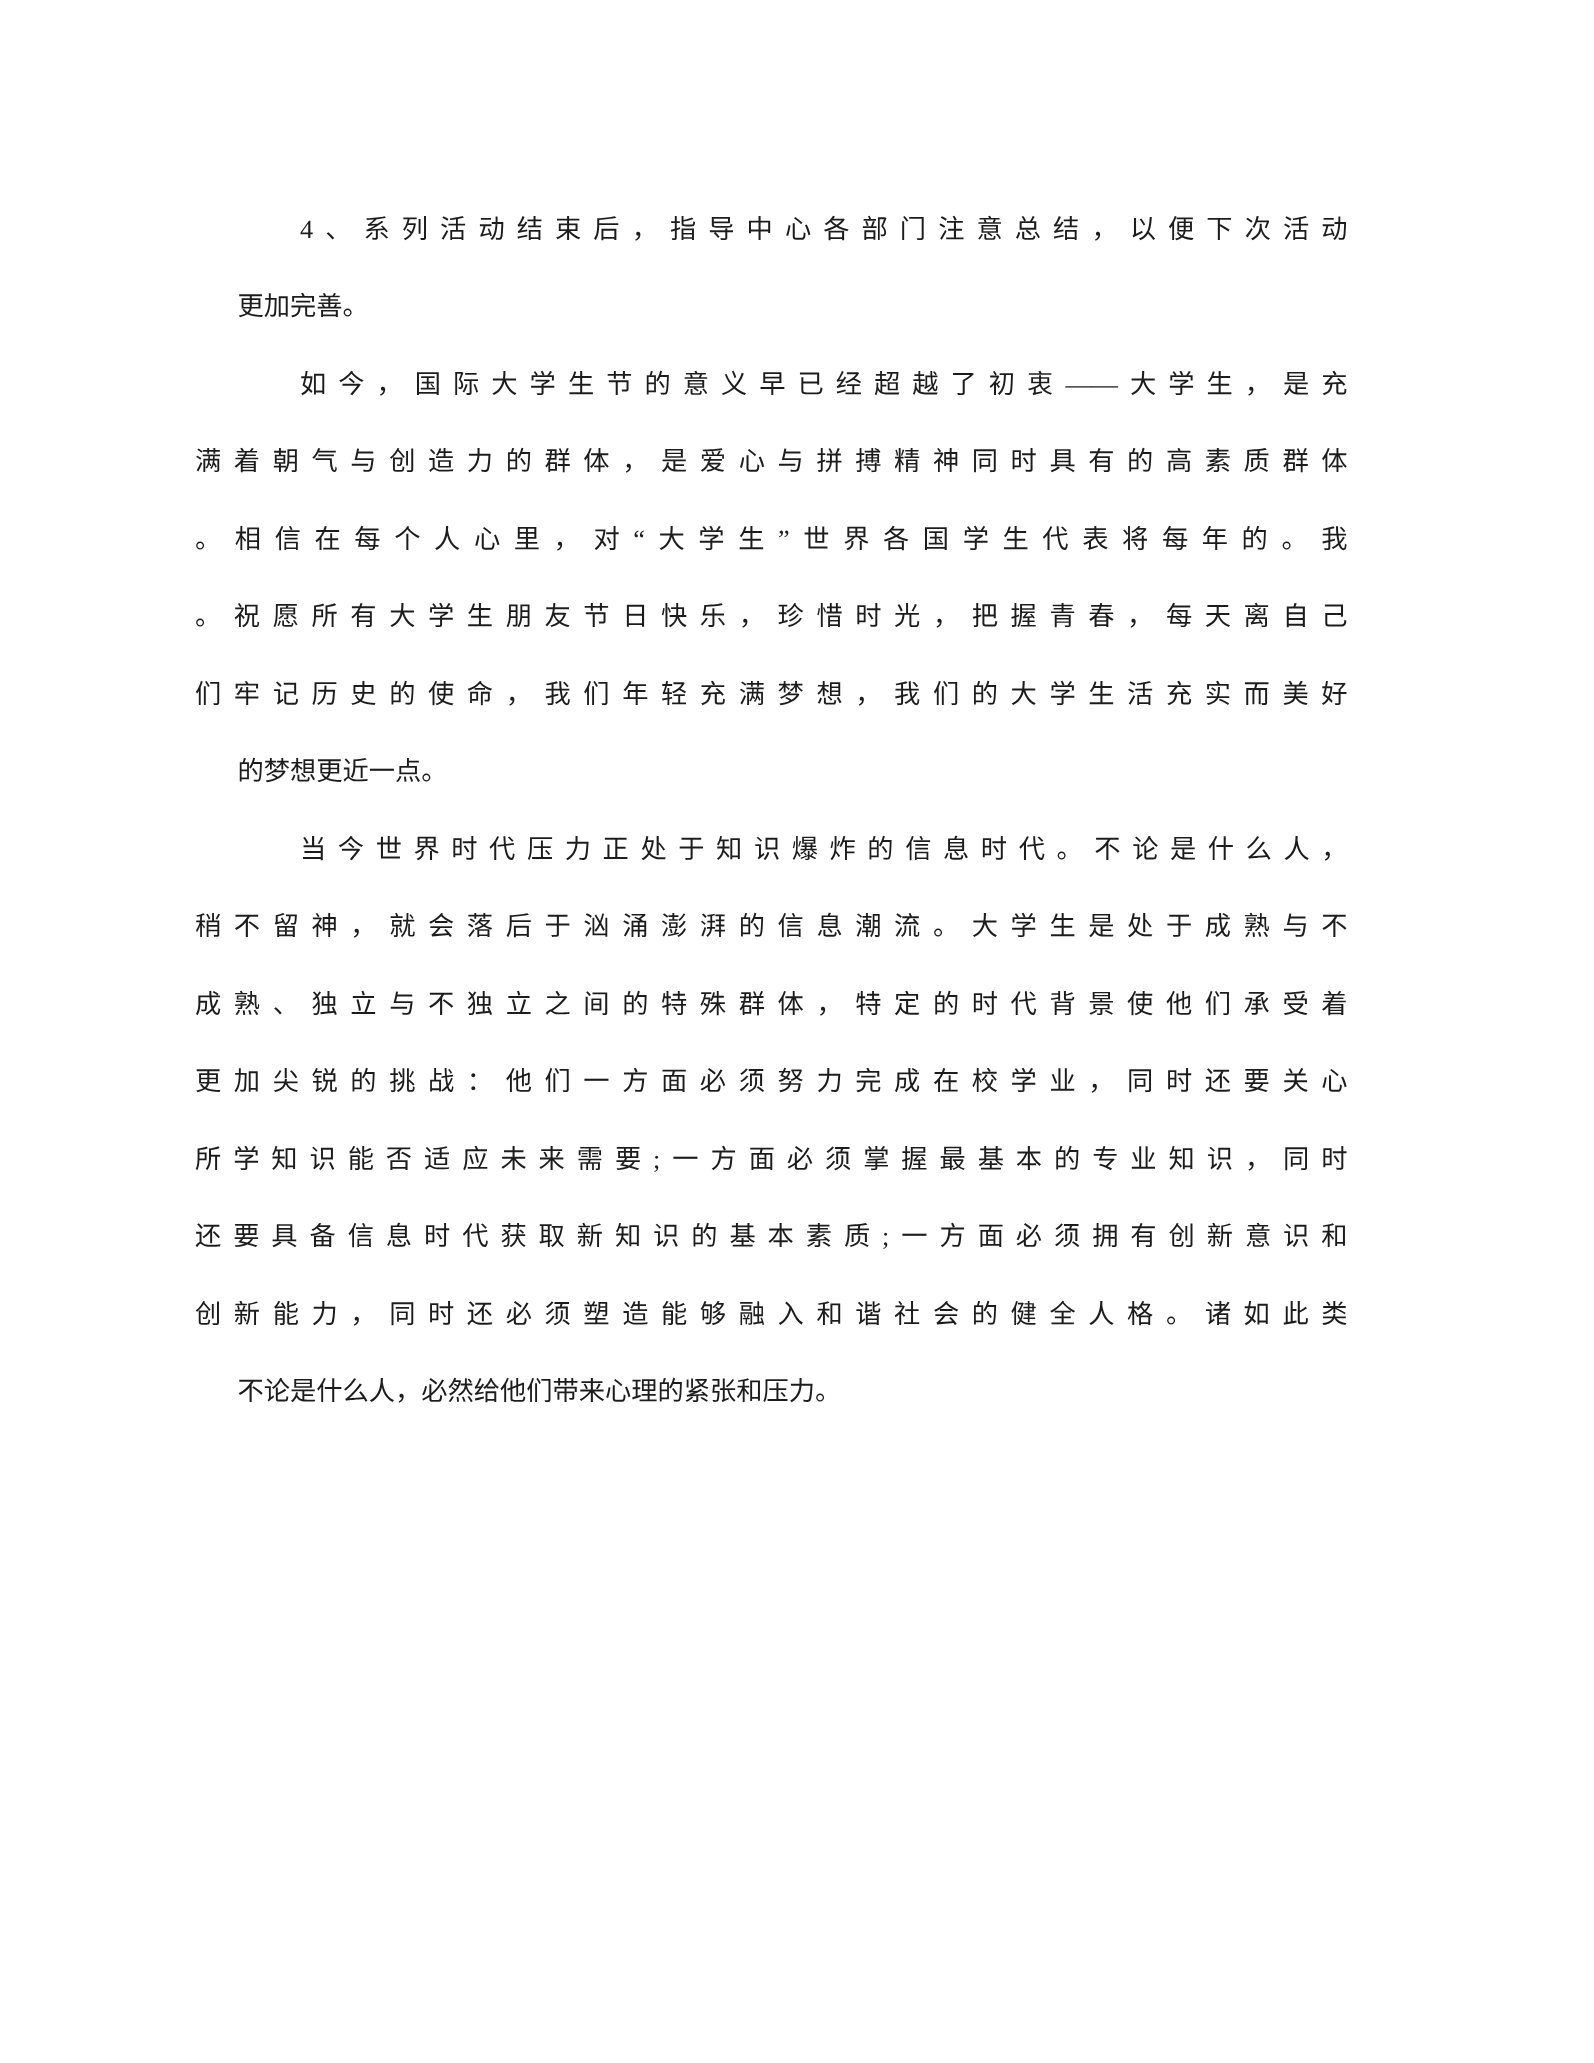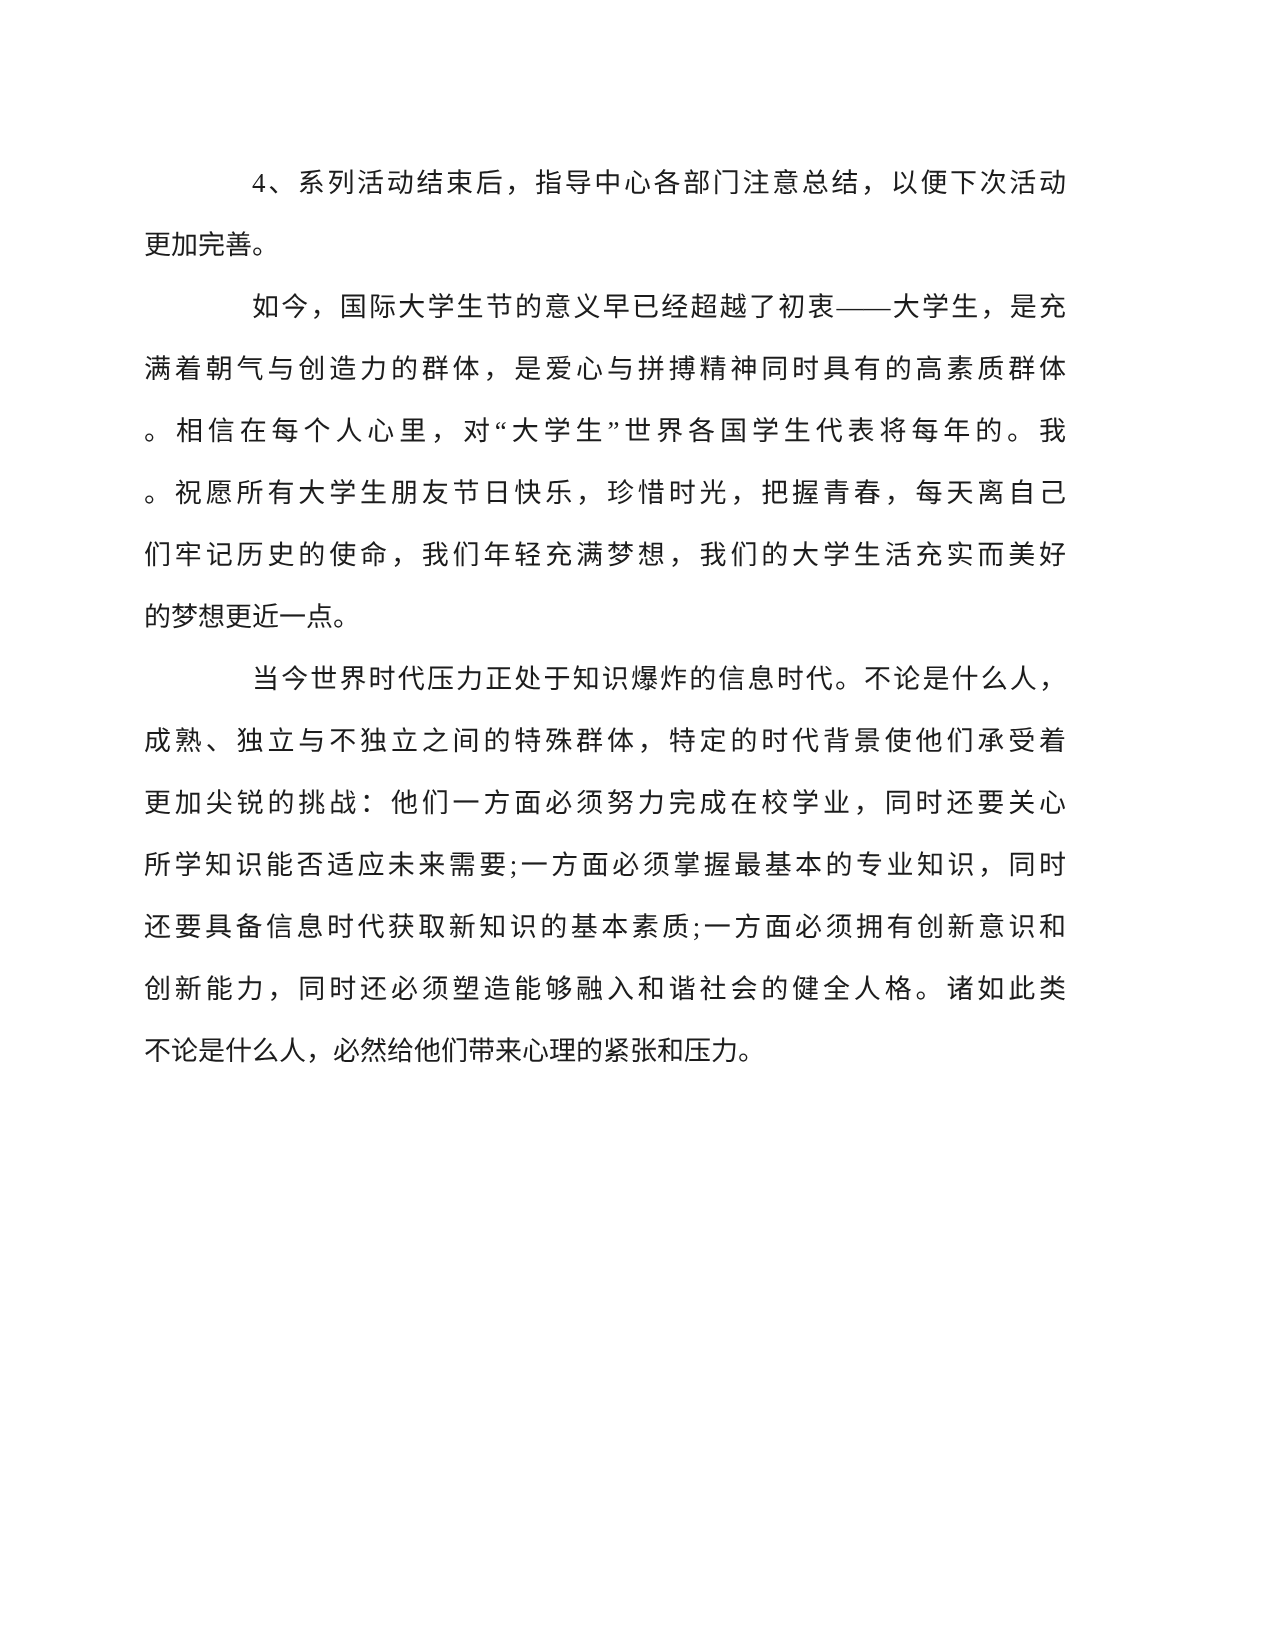--- a/index.html
+++ b/index.html
@@ -9,45 +9,46 @@
   }
   .page {
     position: relative;
     width: 1275px;
     height: 1650px;
     background: #ffffff;
     overflow: hidden;
   }
   .content {
     position: absolute;
-    left: 144px;
+    left: 156px;
     top: 152px;
     width: 922px;
     font-family: "Liberation Serif", "DejaVu Serif", serif;
-    font-size: 27px;
+    font-size: 21px;
     font-weight: 400;
     color: #1c1c1c;
   }
   .para {
     margin: 0;
     padding: 0;
   }
   .line {
     height: 62px;
     line-height: 62px;
     text-align: justify;
     text-align-last: justify;
     overflow: hidden;
   }
   .line.first {
     text-indent: 4em;
   }
   .line.last {
     text-align: right;
     text-align-last: left;
+    margin-left: 34px;
   }
 </style>
 </head>
 <body>
 
 <div class="page">
   <div class="content" style="color: rgb(28, 28, 28);">
       <div class="para">
         <div class="line first">4、系列活动结束后，指导中心各部门注意总结，以便下次活动</div>
         <div class="line last">更加完善。</div>
@@ -55,20 +56,21 @@
       <div class="para">
         <div class="line first">如今，国际大学生节的意义早已经超越了初衷——大学生，是充</div>
         <div class="line">满着朝气与创造力的群体，是爱心与拼搏精神同时具有的高素质群体</div>
         <div class="line">。相信在每个人心里，对“大学生”世界各国学生代表将每年的。我</div>
         <div class="line">。祝愿所有大学生朋友节日快乐，珍惜时光，把握青春，每天离自己</div>
         <div class="line">们牢记历史的使命，我们年轻充满梦想，我们的大学生活充实而美好</div>
         <div class="line last">的梦想更近一点。</div>
       </div>
       <div class="para">
         <div class="line first">当今世界时代压力正处于知识爆炸的信息时代。不论是什么人，</div>
+        <div class="line">稍不留神，就会落后于汹涌澎湃的信息潮流。大学生是处于成熟与不</div>
         <div class="line">成熟、独立与不独立之间的特殊群体，特定的时代背景使他们承受着</div>
         <div class="line">更加尖锐的挑战：他们一方面必须努力完成在校学业，同时还要关心</div>
         <div class="line">所学知识能否适应未来需要;一方面必须掌握最基本的专业知识，同时</div>
         <div class="line">还要具备信息时代获取新知识的基本素质;一方面必须拥有创新意识和</div>
         <div class="line">创新能力，同时还必须塑造能够融入和谐社会的健全人格。诸如此类</div>
         <div class="line last">不论是什么人，必然给他们带来心理的紧张和压力。</div>
       </div>
     </div>
 </div>
 

